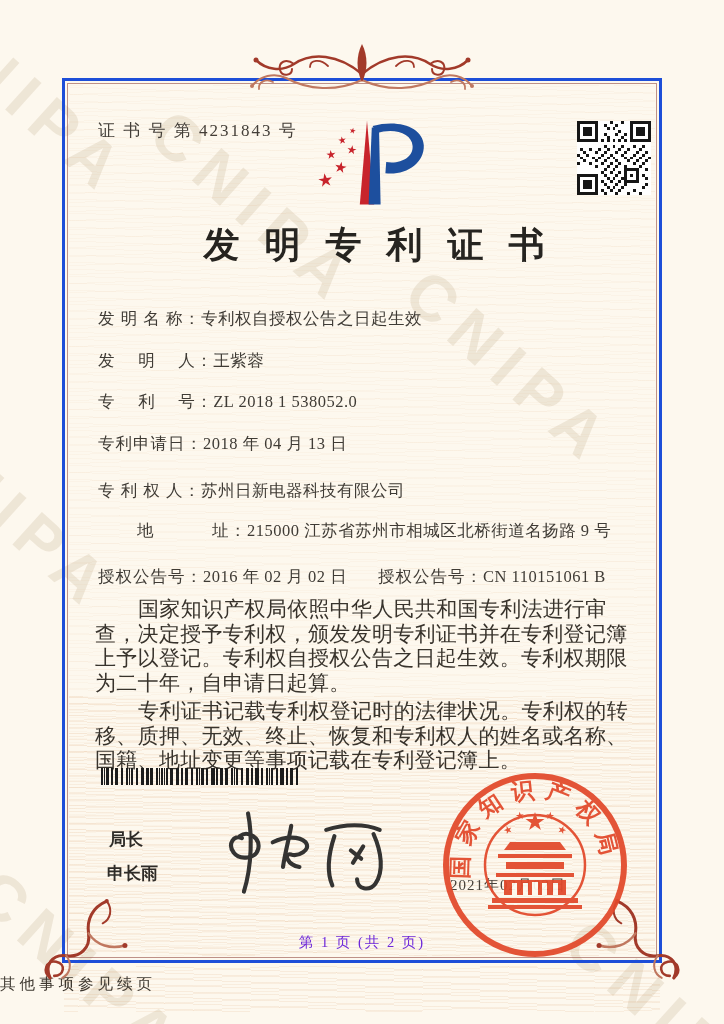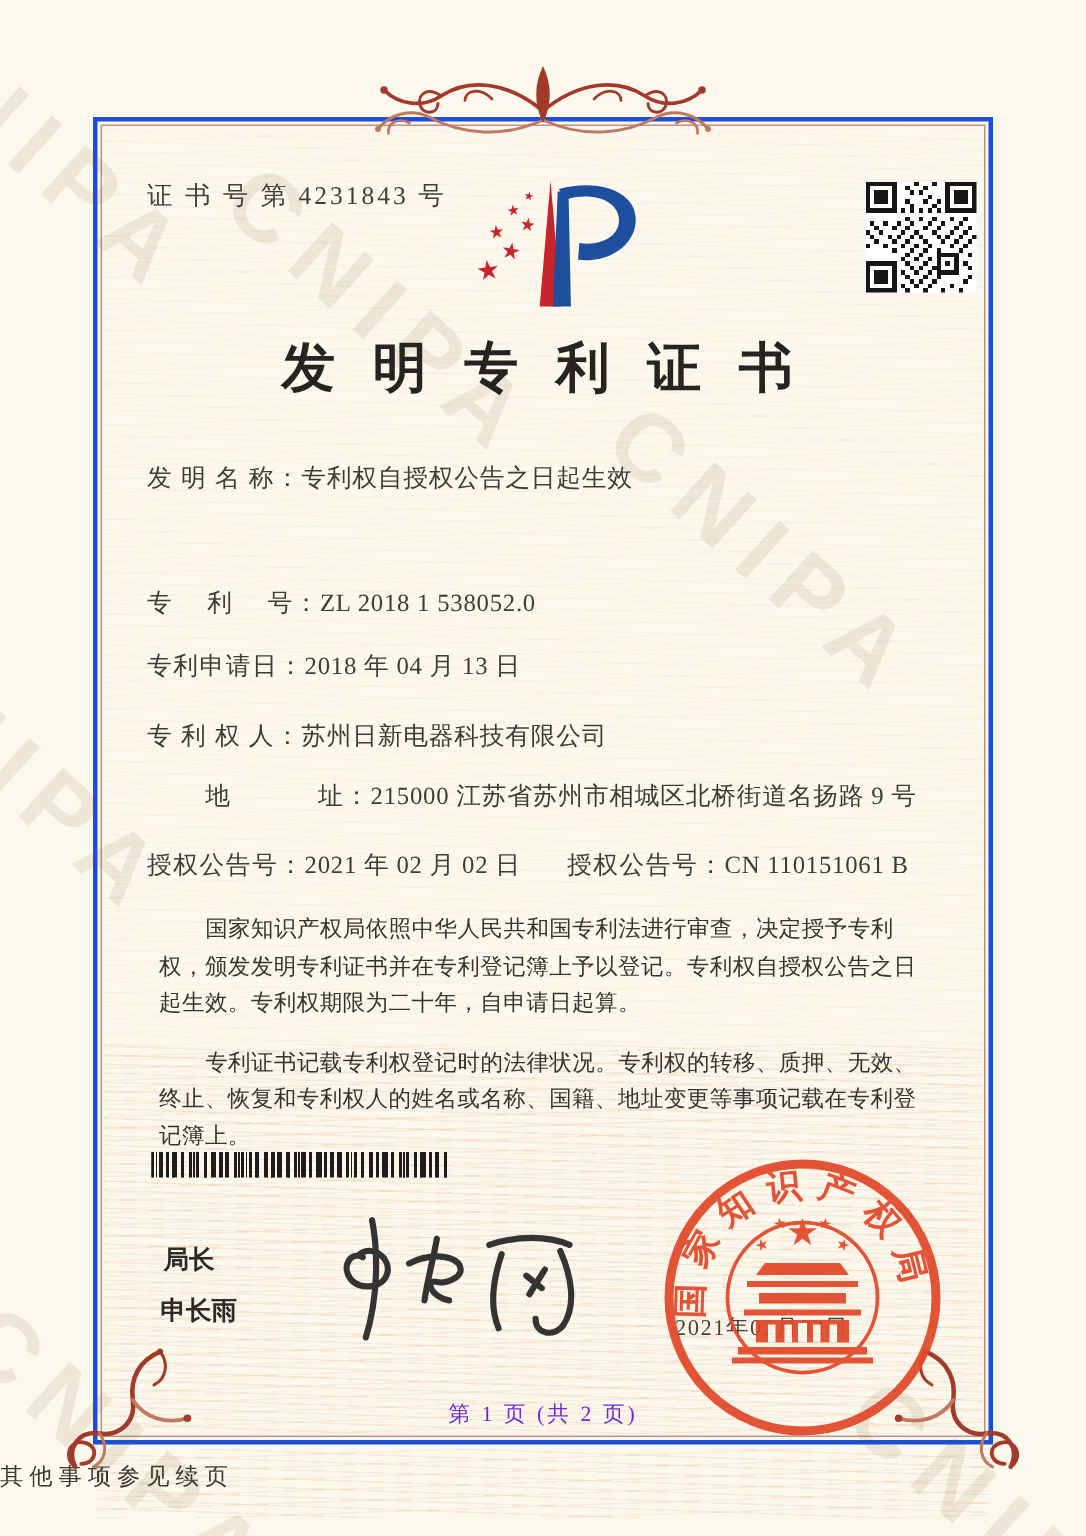--- a/index.html
+++ b/index.html
@@ -43,29 +43,29 @@
     position:absolute;left:64px;top:966px;width:596px;height:46px;z-index:1;
     background:
       repeating-linear-gradient(2deg, rgba(210,140,80,0.12) 0 1px, transparent 1px 6px),
       repeating-linear-gradient(178deg, rgba(210,140,80,0.10) 0 1px, transparent 1px 8px);
   }
   
   .cert-no{position:absolute;left:33px;top:38px;font-size:17px;letter-spacing:2px;color:#433e38;}
   .logo{position:absolute;left:238px;top:30px;width:128px;height:106px;}
   .qr{position:absolute;left:512px;top:40px;width:74px;height:74px;}
   .title{
-    position:absolute;left:0;width:100%;top:140px;text-align:center;
+    position:absolute;left:16px;width:100%;top:140px;text-align:center;
     font-size:36px;letter-spacing:8px;color:#262420;font-weight:600;
   }
   .field-row{position:absolute;left:33px;width:552px;font-size:16.5px;color:#3f3b35;}
   .field-label{letter-spacing:1px;}
   .field-value{letter-spacing:0.5px;}
   .second-field{position:absolute;left:280px;top:0;}
   .body-text{position:absolute;left:26px;top:512px;width:550px;}
-  .body-text p{margin:15px;font-size:15px;line-height:24.5px;text-indent:2.05em;color:#38332c;letter-spacing:0.3px;}
+  .body-text p{margin:4px;font-size:21px;line-height:24.5px;text-indent:2.05em;color:#38332c;letter-spacing:0.3px;}
   .barcode{
     position:absolute;left:36px;top:687px;width:198px;height:17px;
     background:
       repeating-linear-gradient(90deg,#1c1c1c 0 2px,transparent 2px 5px),
       repeating-linear-gradient(90deg,#1c1c1c 0 1px,transparent 1px 7px),
       repeating-linear-gradient(90deg,transparent 0 3px,#1c1c1c 3px 4px,transparent 4px 11px);
   }
   .sig-title{position:absolute;left:44px;top:747px;font-family:"Liberation Sans","DejaVu Sans",sans-serif;font-weight:700;font-size:17px;color:#2e2b27;}
   .sig-name{position:absolute;left:42px;top:781px;font-family:"Liberation Sans","DejaVu Sans",sans-serif;font-weight:700;font-size:17px;color:#2e2b27;}
   .signature-svg{position:absolute;left:146px;top:726px;width:180px;height:88px;}
@@ -161,35 +161,38 @@
     <path fill="#161616" fill-rule="evenodd" d="M16,16h5v5h-5z M17,17h3v3h-3z"></path>
     <rect x="18" y="18" width="1" height="1" fill="#161616"></rect>
     <path fill="#161616" d="M9,1h1v1h-1z M11,0h1v1h-1z M13,1h1v1h-1z M15,0h1v1h-1z M10,2h1v1h-1z M12,2h1v1h-1z M14,3h1v1h-1z M9,4h1v1h-1z M13,4h1v1h-1z M16,4h1v1h-1z M10,5h1v1h-1z M15,5h1v1h-1z M8,6h1v1h-1z M10,6h1v1h-1z M12,6h1v1h-1z M14,6h1v1h-1z M16,6h1v1h-1z M9,8h1v1h-1z M12,8h1v1h-1z M15,8h1v1h-1z M19,8h1v1h-1z M22,8h1v1h-1z M1,9h1v1h-1z M4,9h1v1h-1z M7,9h1v1h-1z M10,9h1v1h-1z M14,9h1v1h-1z M17,9h1v1h-1z M21,9h1v1h-1z M2,10h1v1h-1z M6,10h1v1h-1z M9,10h1v1h-1z M13,10h1v1h-1z M16,10h1v1h-1z M20,10h1v1h-1z M23,10h1v1h-1z M0,11h1v1h-1z M3,11h1v1h-1z M8,11h1v1h-1z M11,11h1v1h-1z M15,11h1v1h-1z M19,11h1v1h-1z M22,11h1v1h-1z M1,12h1v1h-1z M5,12h1v1h-1z M7,12h1v1h-1z M10,12h1v1h-1z M12,12h1v1h-1z M16,12h1v1h-1z M18,12h1v1h-1z M21,12h1v1h-1z M24,12h1v1h-1z M2,13h1v1h-1z M6,13h1v1h-1z M9,13h1v1h-1z M13,13h1v1h-1z M17,13h1v1h-1z M20,13h1v1h-1z M23,13h1v1h-1z M0,14h1v1h-1z M4,14h1v1h-1z M8,14h1v1h-1z M11,14h1v1h-1z M14,14h1v1h-1z M19,14h1v1h-1z M22,14h1v1h-1z M6,15h1v1h-1z M10,15h1v1h-1z M13,15h1v1h-1z M16,15h1v1h-1z M21,15h1v1h-1z M9,16h1v1h-1z M12,16h1v1h-1z M23,16h1v1h-1z M8,17h1v1h-1z M11,17h1v1h-1z M14,17h1v1h-1z M9,18h1v1h-1z M13,18h1v1h-1z M16,18h1v1h-1z M22,18h1v1h-1z M10,19h1v1h-1z M12,19h1v1h-1z M15,19h1v1h-1z M23,19h1v1h-1z M8,20h1v1h-1z M11,20h1v1h-1z M14,20h1v1h-1z M9,21h1v1h-1z M13,21h1v1h-1z M16,21h1v1h-1z M23,21h1v1h-1z M10,22h1v1h-1z M12,22h1v1h-1z M15,22h1v1h-1z M22,22h1v1h-1z M8,23h1v1h-1z M11,23h1v1h-1z M14,23h1v1h-1z M19,23h1v1h-1z M9,24h1v1h-1z M13,24h1v1h-1z M17,24h1v1h-1z M21,24h1v1h-1z"></path>
   </svg>
 
   <div class="title">发 明 专 利 证 书</div>
 
   <div class="field-row" style="top:227px;">
     <span class="field-label">发 明 名 称：</span><span class="field-value">专利权自授权公告之日起生效</span>
   </div>
+  <div class="field-row" style="top:269px;">
+    <span class="field-label">发　 明　 人：</span><span class="field-value">王紫蓉</span>
+  </div>
   <div class="field-row" style="top:310px;">
     <span class="field-label">专　 利　 号：</span><span class="field-value">ZL 2018 1 538052.0</span>
   </div>
   <div class="field-row" style="top:352px;">
     <span class="field-label">专利申请日：</span><span class="field-value">2018 年 04 月 13 日</span>
   </div>
   <div class="field-row" style="top:399px;">
     <span class="field-label">专 利 权 人：</span><span class="field-value">苏州日新电器科技有限公司</span>
   </div>
   <div class="field-row" style="top:439px;text-align:center;">
     <span class="field-label">地　　　 址：</span><span class="field-value">215000 江苏省苏州市相城区北桥街道名扬路 9 号</span>
   </div>
   <div class="field-row" style="top:485px;position:absolute;">
     <span>
-      <span class="field-label">授权公告号：</span><span class="field-value">2021 年 02 月 02 日</span>
+      <span class="field-label">授权公告号：</span><span class="field-value">2016 年 02 月 02 日</span>
     </span>
     <span class="second-field">
       <span class="field-label">授权公告号：</span><span class="field-value">CN 110151061 B</span>
     </span>
   </div>
 
   <div class="body-text">
     <p>国家知识产权局依照中华人民共和国专利法进行审查，决定授予专利权，颁发发明专利证书并在专利登记簿上予以登记。专利权自授权公告之日起生效。专利权期限为二十年，自申请日起算。</p>
     <p>专利证书记载专利权登记时的法律状况。专利权的转移、质押、无效、终止、恢复和专利权人的姓名或名称、国籍、地址变更等事项记载在专利登记簿上。</p>
   </div>

